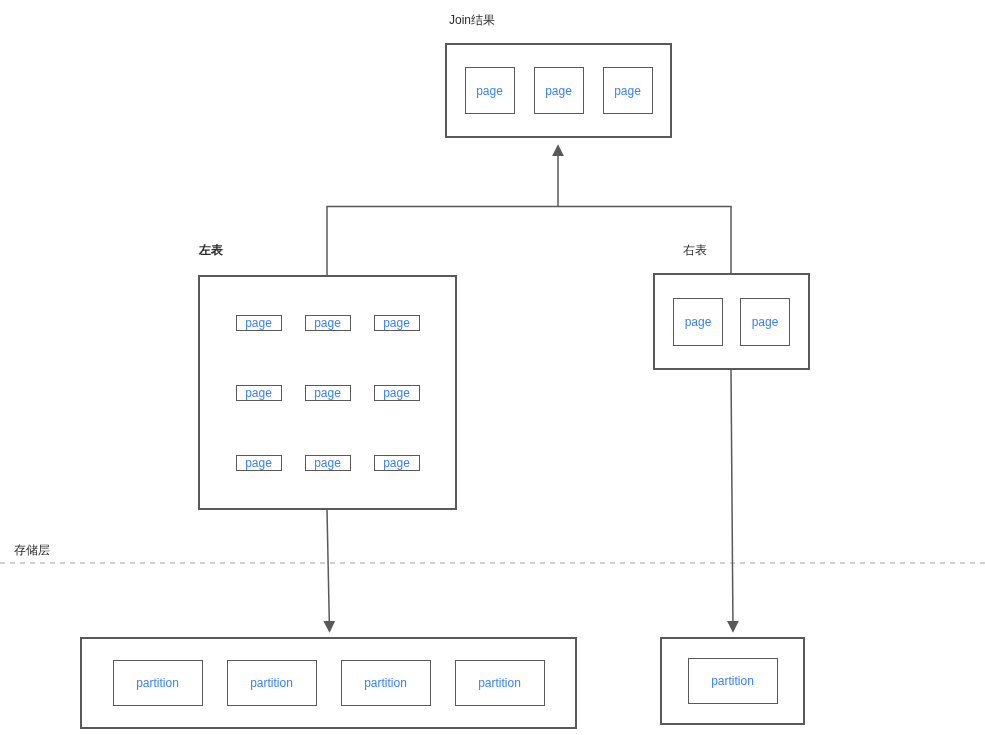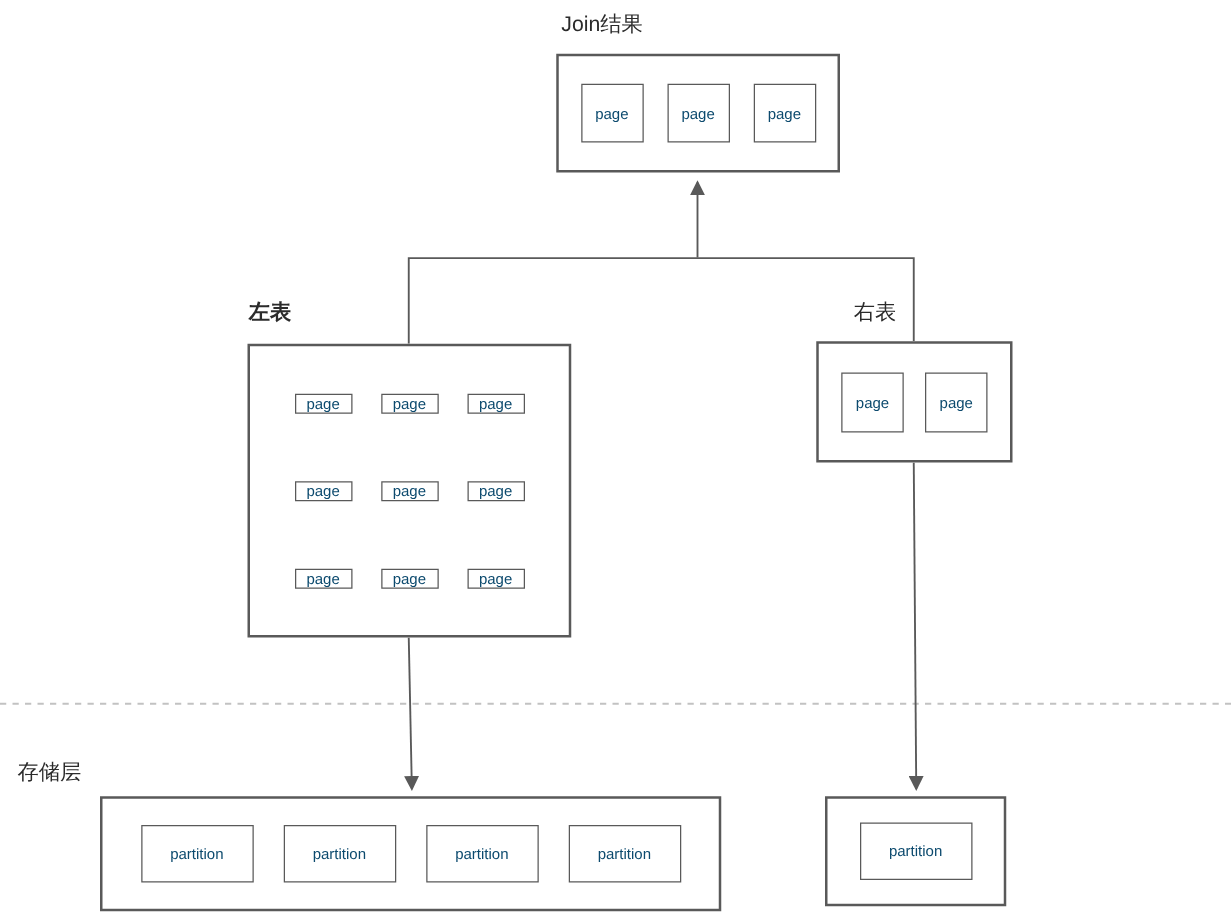--- a/index.html
+++ b/index.html
@@ -14,62 +14,62 @@
     position: relative;
     width: 985px;
     height: 735px;
     background: var(--bg);
     font-family: "Liberation Sans", sans-serif;
     overflow: hidden;
   }
   svg.wires { position: absolute; left: 0; top: 0; pointer-events: none; }
   .lbl {
     position: absolute;
-    font-size: 17px;
+    font-size: 12px;
     color: var(--text);
     white-space: nowrap;
     line-height: 20px;
   }
   .box {
     position: absolute;
     border: 2px solid var(--line);
     background: var(--bg);
     display: flex;
     align-items: center;
     justify-content: center;
   }
   .cell {
     border: 1.5px solid var(--line);
     background: var(--bg);
     display: flex;
     align-items: center;
     justify-content: center;
     font-size: 12px;
-    color: #0c4a6e;
+    color: #3b82f6;
   }
   .join-box   { left: 445px; top: 43px;  width: 227px; height: 95px; gap: 19px; }
   .join-box .cell { width: 50px; height: 47px; }
   .left-table {
     left: 198px; top: 275px; width: 259px; height: 235px;
     display: grid;
     grid-template-columns: repeat(3, 46px);
     grid-auto-rows: 46px;
     gap: 24px 23px;
     place-content: center;
   }
   .right-table { left: 653px; top: 273px; width: 157px; height: 97px; gap: 17px; }
   .right-table .cell { width: 50px; height: 48px; }
   .storage-left  { left: 80px;  top: 637px; width: 497px; height: 92px; gap: 24px; }
   .storage-left .cell  { width: 90px; height: 46px; }
   .storage-right { left: 660px; top: 637px; width: 145px; height: 88px; }
   .storage-right .cell { width: 90px; height: 46px; }
   .join-title    { left: 449px; top: 10px; }
   .left-title    { left: 199px; top: 240px; font-weight: bold; }
   .right-title   { left: 683px; top: 240px; }
-  .storage-title { left: 14px;  top: 608px; }
+  .storage-title { left: 14px;  top: 540px; }
 </style>
 </head>
 <body>
 
 <div class="canvas">
 
   <svg class="wires" width="985" height="735" viewBox="0 0 985 735">
     <defs>
       <marker id="arrow" viewBox="0 0 10 10" refX="8.5" refY="5" markerWidth="8" markerHeight="8" orient="auto-start-reverse">
         <path d="M0,0 L10,5 L0,10 z" fill="#595959"></path>

